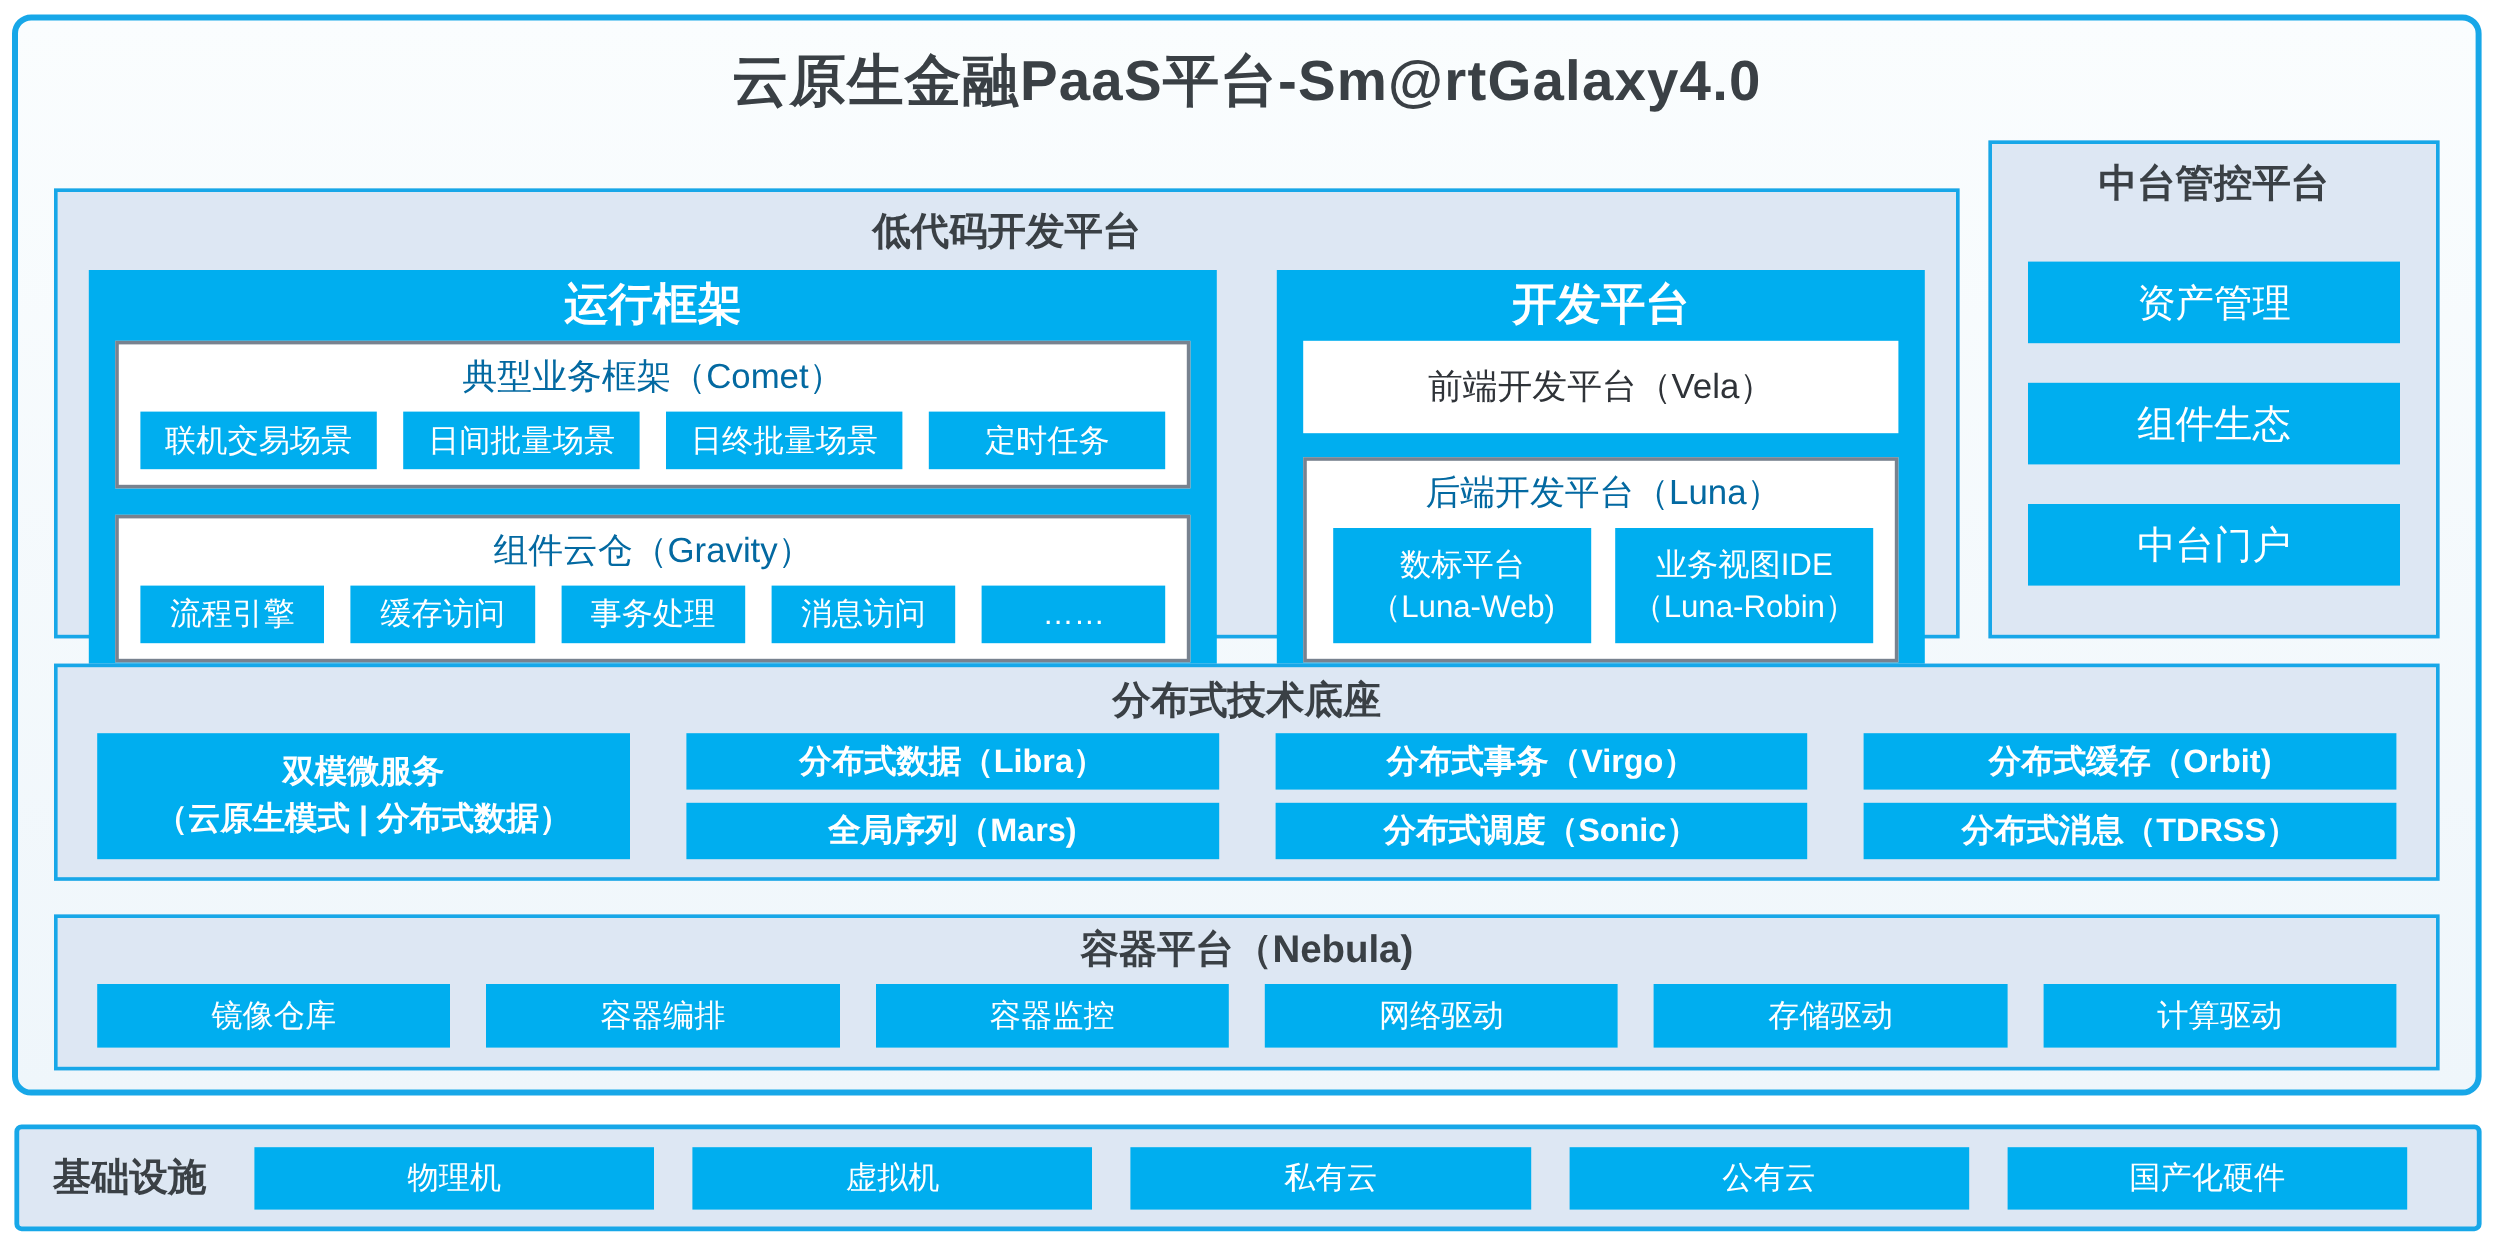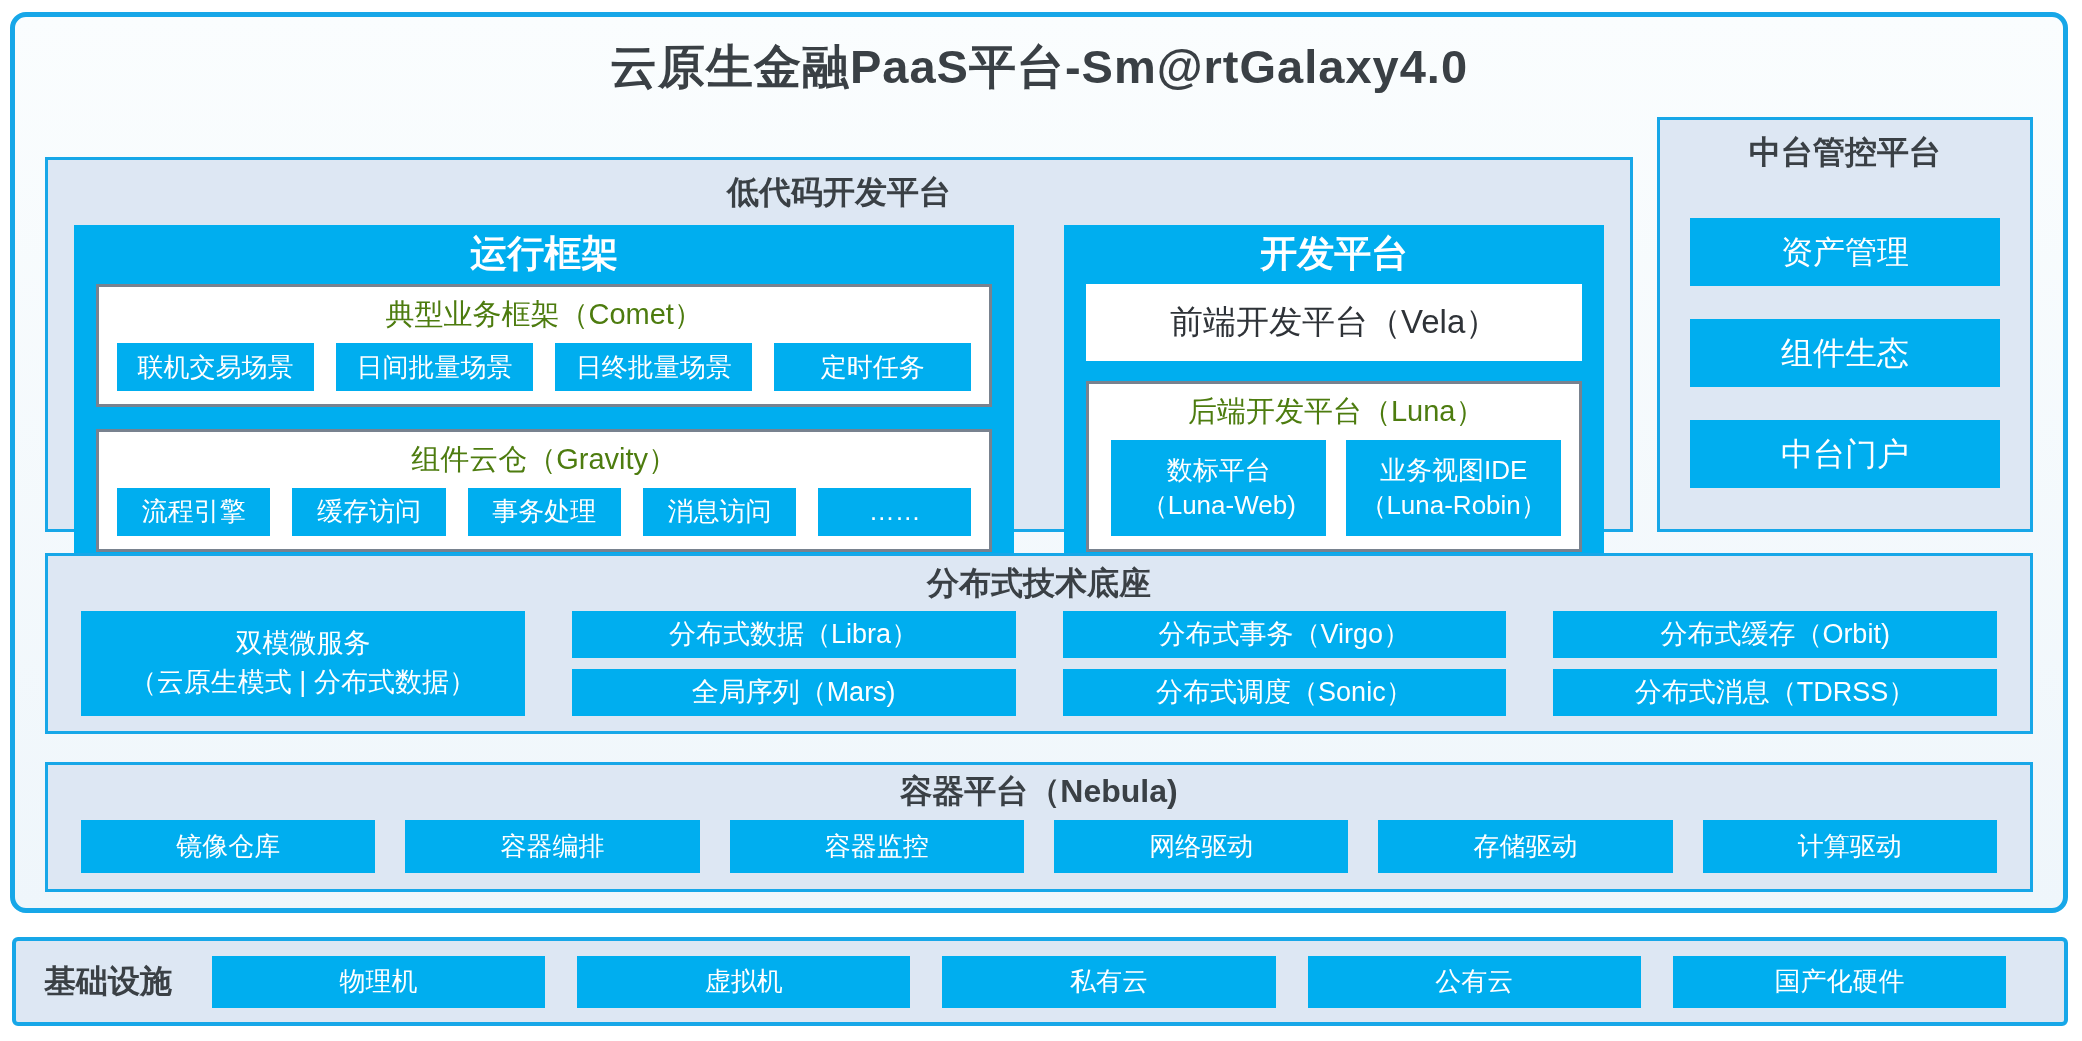--- a/index.html
+++ b/index.html
@@ -36,44 +36,44 @@
   .panel-runtime{flex:962;}
   .panel-dev{flex:532;justify-content:center;}
   .panel-header{
     text-align:center;color:#ffffff;font-size:37px;font-weight:bold;
     padding:9px 0 10px;line-height:1.1;
   }
   .whitebox{
     background:#ffffff;border:3px solid #78828f;box-sizing:border-box;
     padding:6px 18px 13px;display:flex;flex-direction:column;
   }
-  .wb-title{text-align:center;font-size:29px;color:#4d7c0f;padding:4px 0 11px;line-height:1.2;}
+  .wb-title{text-align:center;font-size:29px;color:#0369a1;padding:4px 0 11px;line-height:1.2;}
   .wb-items{display:flex;gap:22px;flex:1;}
   .blue-btn{
     background:#00aeef;color:#ffffff;display:flex;align-items:center;justify-content:center;
     font-size:26px;line-height:1.2;text-align:center;
   }
   .wb-items .blue-btn{flex:1;height:48px;}
   .box-comet{margin-bottom:22px;}
   .box-comet .wb-items .blue-btn,.box-gravity .wb-items .blue-btn{height:48px;}
   .vela-box{
     background:#ffffff;height:77px;flex:0 0 auto;display:flex;align-items:center;justify-content:center;
-    font-size:33px;color:#2f3338;margin-bottom:20px;
+    font-size:29px;color:#2f3338;margin-bottom:20px;
   }
   .box-luna{flex:1;padding-left:22px;}
   .luna-items{display:flex;gap:20px;flex:1;}
   .luna-items .blue-btn{flex:1;flex-direction:column;font-size:26px;line-height:1.35;}
   
   .midplatform{width:376px;flex:0 0 376px;padding:0 30px 8px;}
   .mid-list{flex:1;display:flex;flex-direction:column;justify-content:space-evenly;}
   .mid-list .blue-btn{height:68px;font-size:32px;}
   
   .row2{margin-top:21px;height:181px;padding:0 33px 15px;}
   .row2 .section-header{padding:9px 0 9px;}
-  .dist-grid{flex:1;display:grid;grid-template-columns:repeat(4,1fr);gap:11px 47px;}
+  .dist-grid{flex:1;display:grid;grid-template-columns:repeat(4,1fr);gap:11px 47px;font-weight:bold;}
   .dist-grid .blue-btn{font-size:27px;}
   .dual{grid-row:1 / 3;flex-direction:column;line-height:1.45;}
   
   .row3{margin-top:28px;height:130px;padding:0 33px 16px;}
   .row3 .section-header{padding:8px 0 10px;}
   .cont-items{flex:1;display:flex;gap:30px;}
   .cont-items .blue-btn{flex:1;font-size:26px;}
   
   .infra{
     position:absolute;left:12px;top:937px;width:2056px;height:89px;

